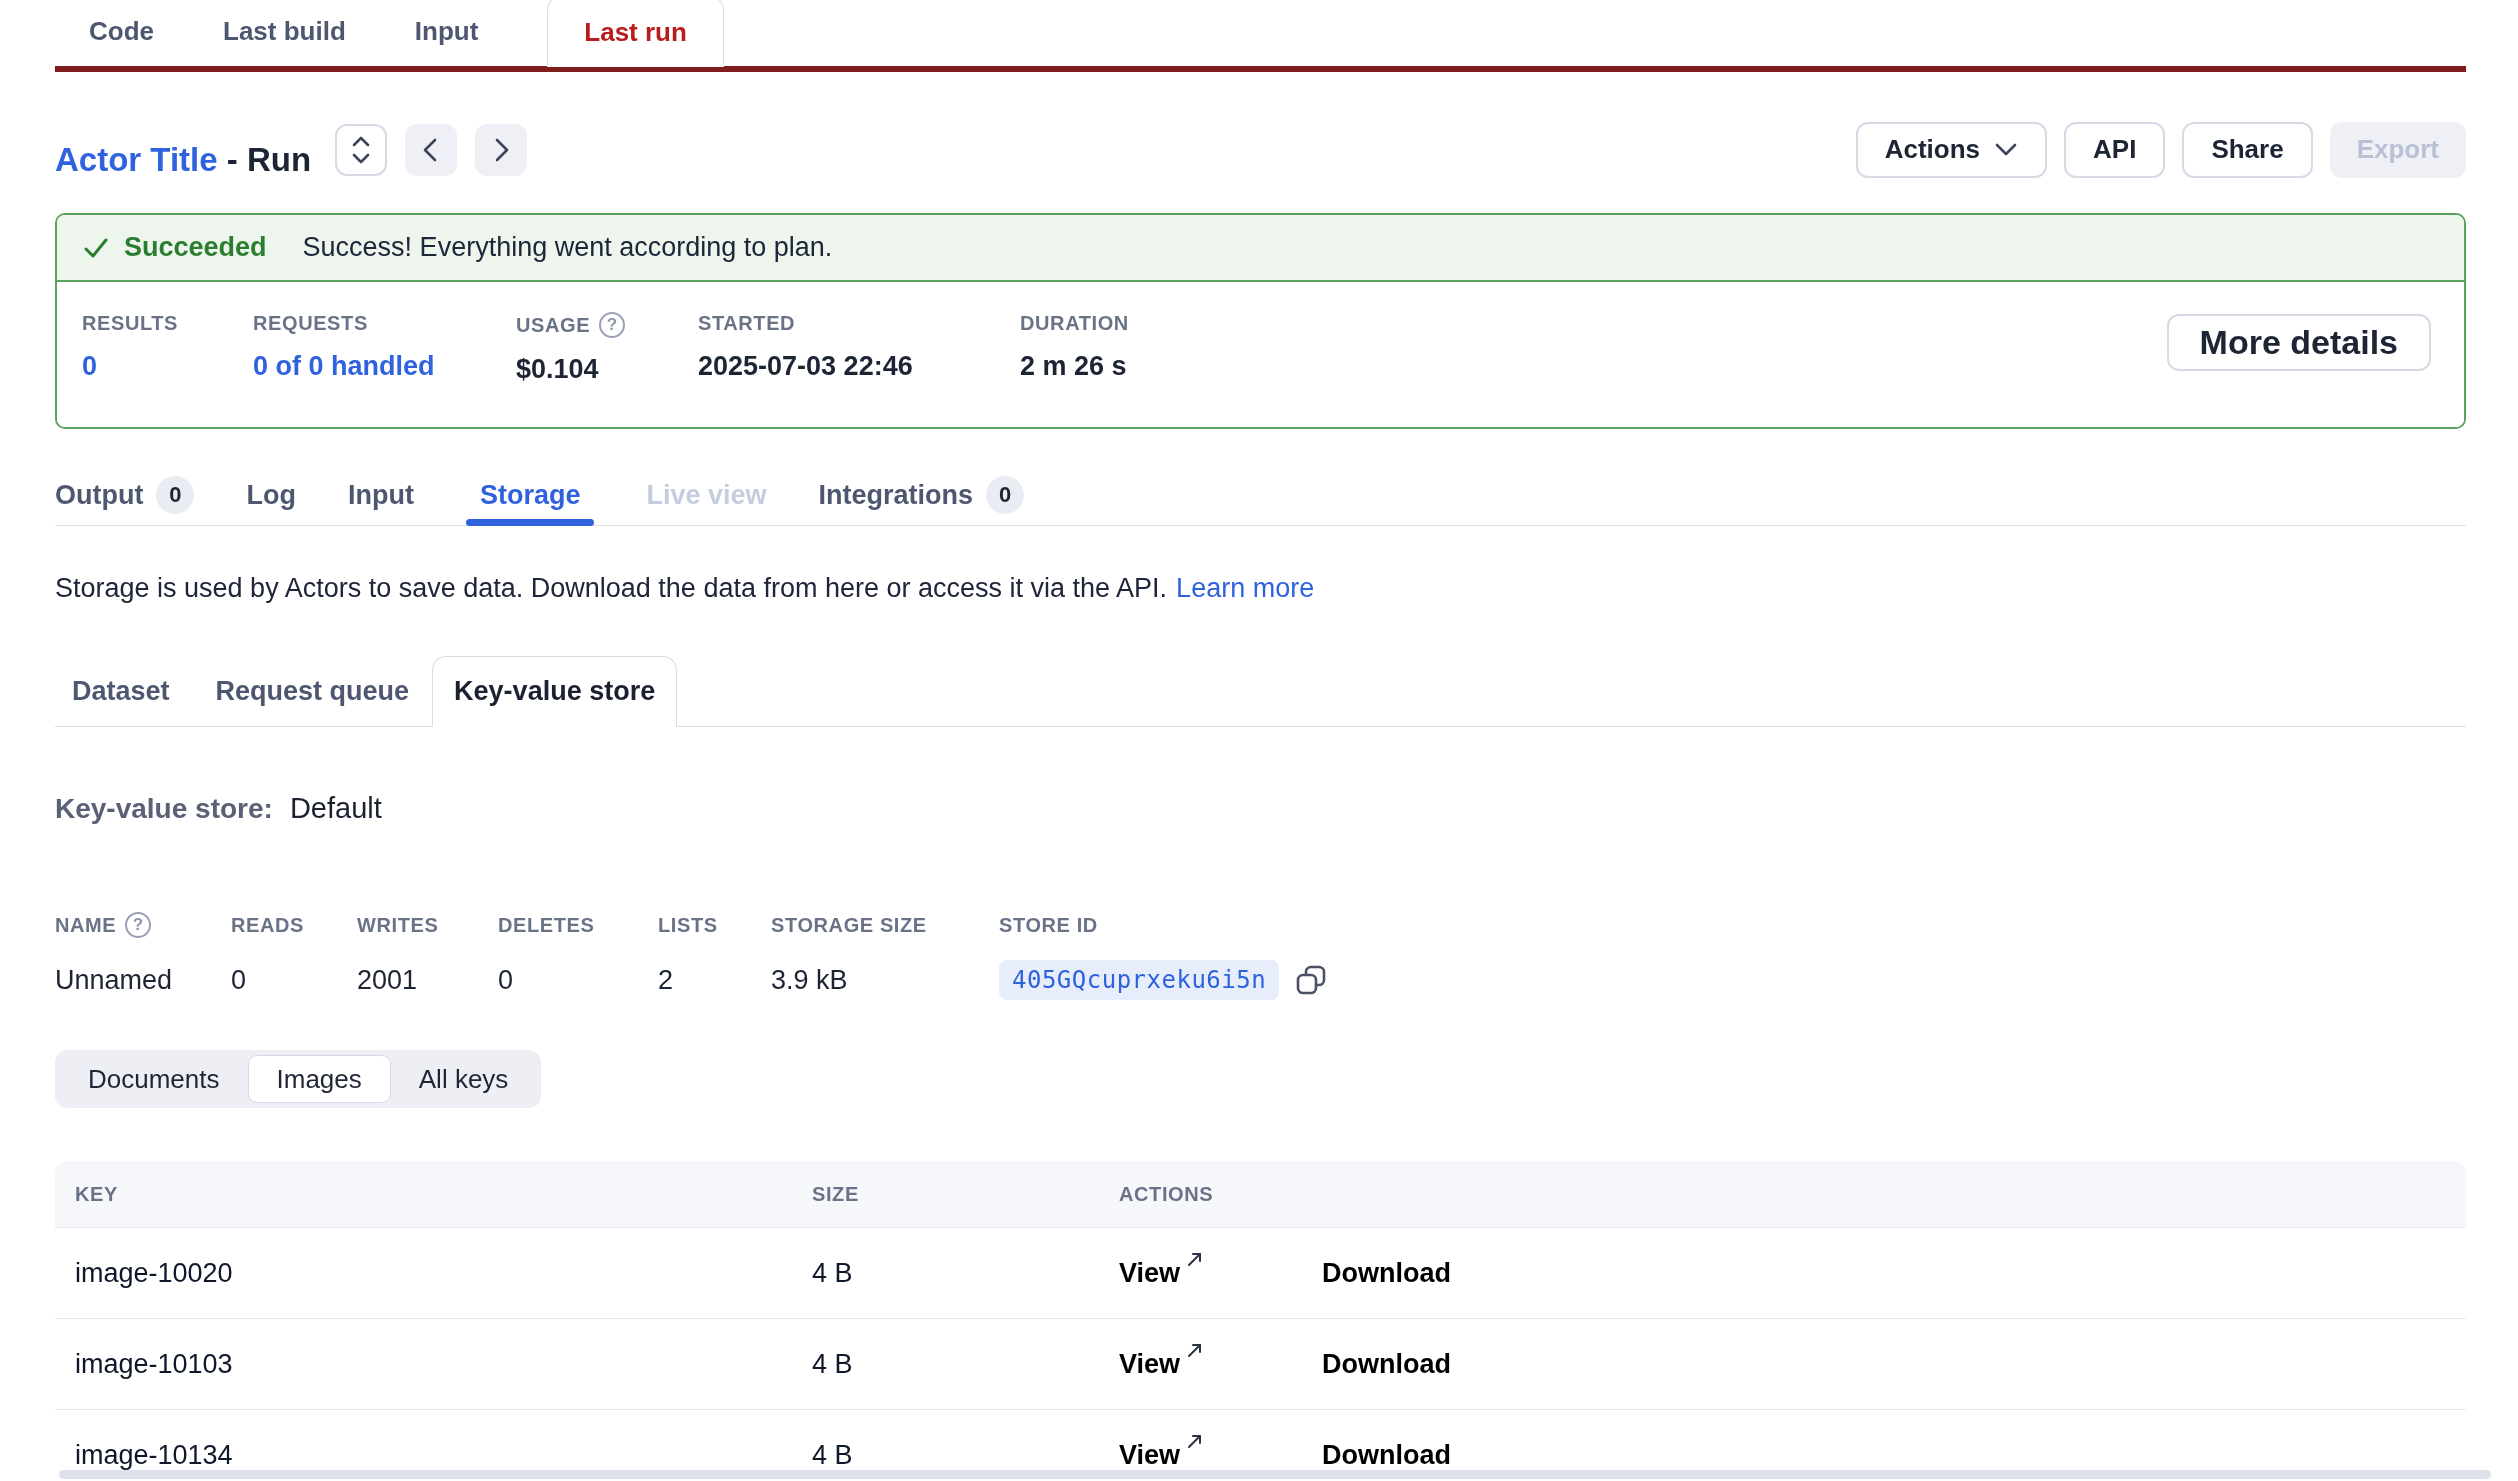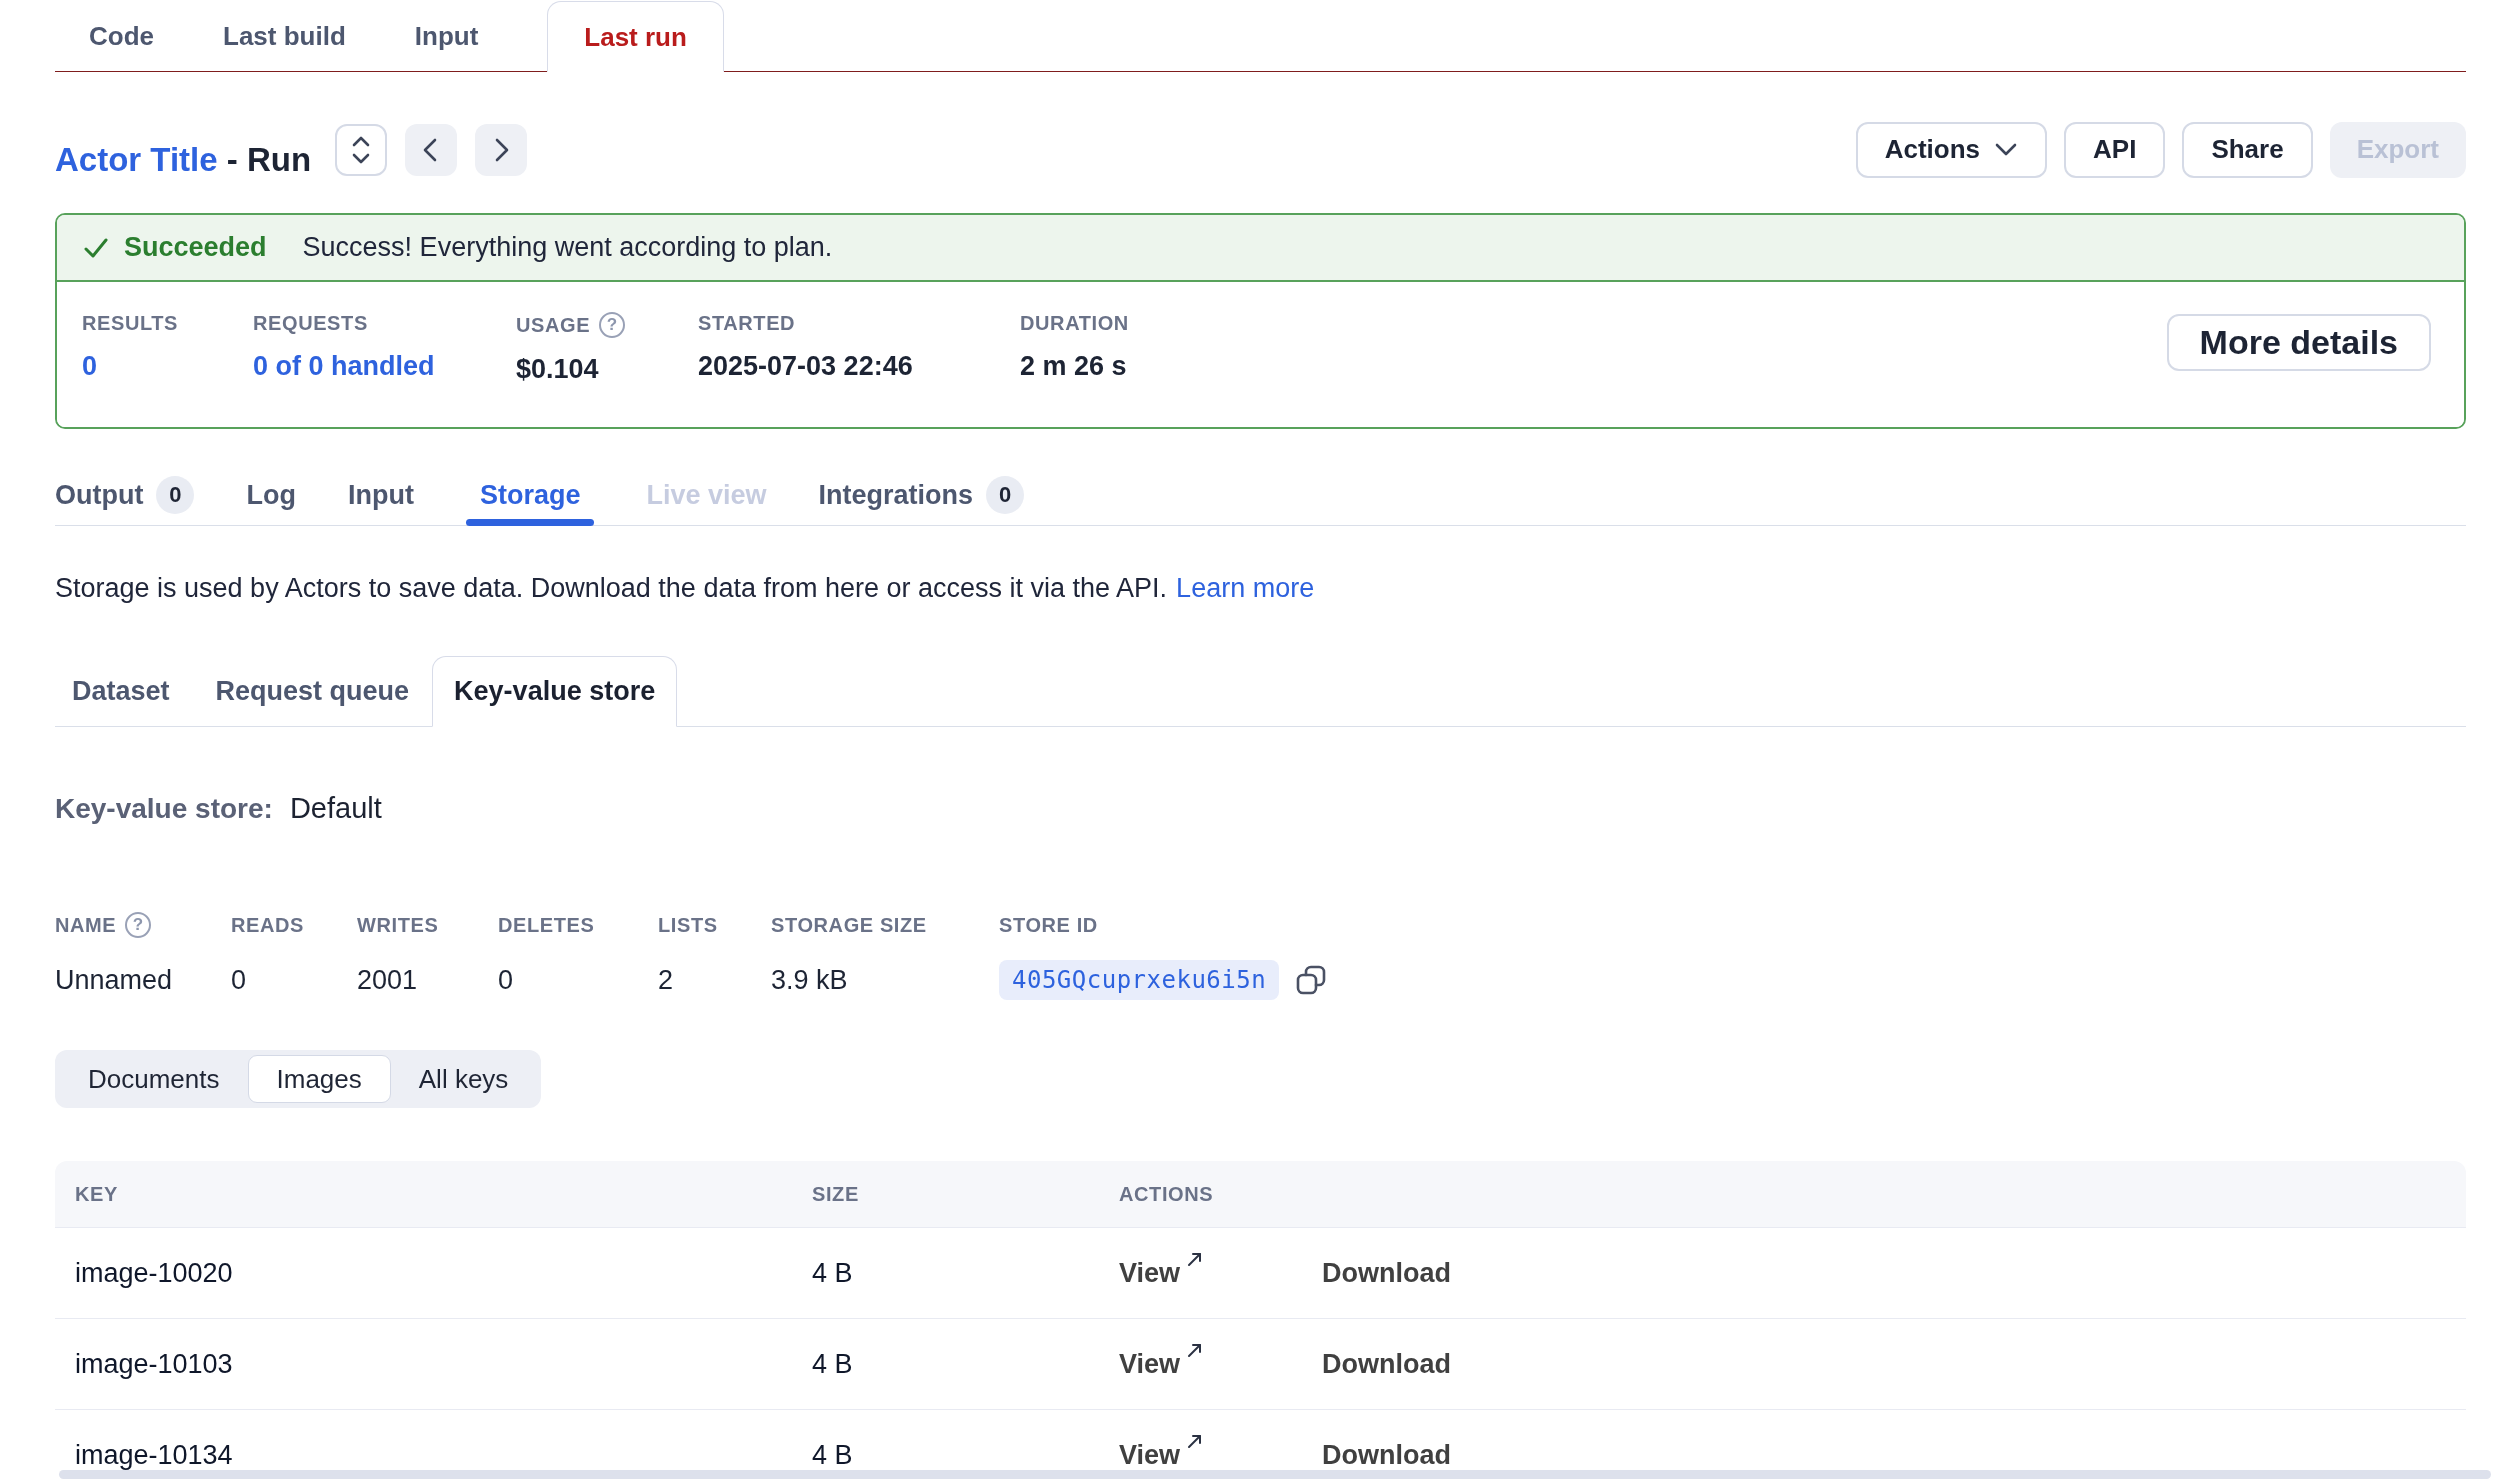--- a/index.html
+++ b/index.html
@@ -10,21 +10,21 @@
     overflow: hidden;
     background: #ffffff;
     font-family: "Liberation Sans", "DejaVu Sans", sans-serif;
     color: #1d2434;
   }
   .content { padding: 0 53px 0 55px; }
 
   
   .top-tabs {
     display: flex; align-items: flex-end;
-    height: 72px; border-bottom: 1px solid #7f1d1d;
+    height: 72px; border-bottom: 6px solid #7f1d1d;
     padding-left: 34px; gap: 69px;
   }
   .tt-item {
     font-size: 26px; font-weight: 700; color: #4d576f;
     line-height: 69px; white-space: nowrap; cursor: pointer;
   }
   .tt-box {
     border: 1px solid #d8dce9; border-bottom: 1px solid #ffffff;
     border-radius: 14px 14px 0 0;
     background: #fff; margin-bottom: -1px; padding: 0 36px;
@@ -165,21 +165,21 @@
   }
   .col-key { width: 757px; padding-left: 20px; }
   .col-size { width: 307px; }
   .col-view { width: 203px; }
   .t-row {
     display: flex; align-items: center; height: 91px;
     border-bottom: 1px solid #e8eaf2; font-size: 27px; background: #fff;
   }
   .cell-key, .cell-size { color: #0f172a; }
   .action-link {
-    font-weight: 700; color: #404040; cursor: pointer;
+    font-weight: 700; color: #000000; cursor: pointer;
     display: inline-flex; align-items: flex-start; text-decoration: none;
   }
   .ext-arrow { display: inline-flex; margin-left: 5px; position: relative; top: -9px; color: #2a3142; }
 
   .bottom-strip {
     position: absolute; left: 59px; right: 28px; bottom: 2px;
     height: 9px; background: #dde1ec; border-radius: 5px;
   }
   svg { display: block; }
 </style>

